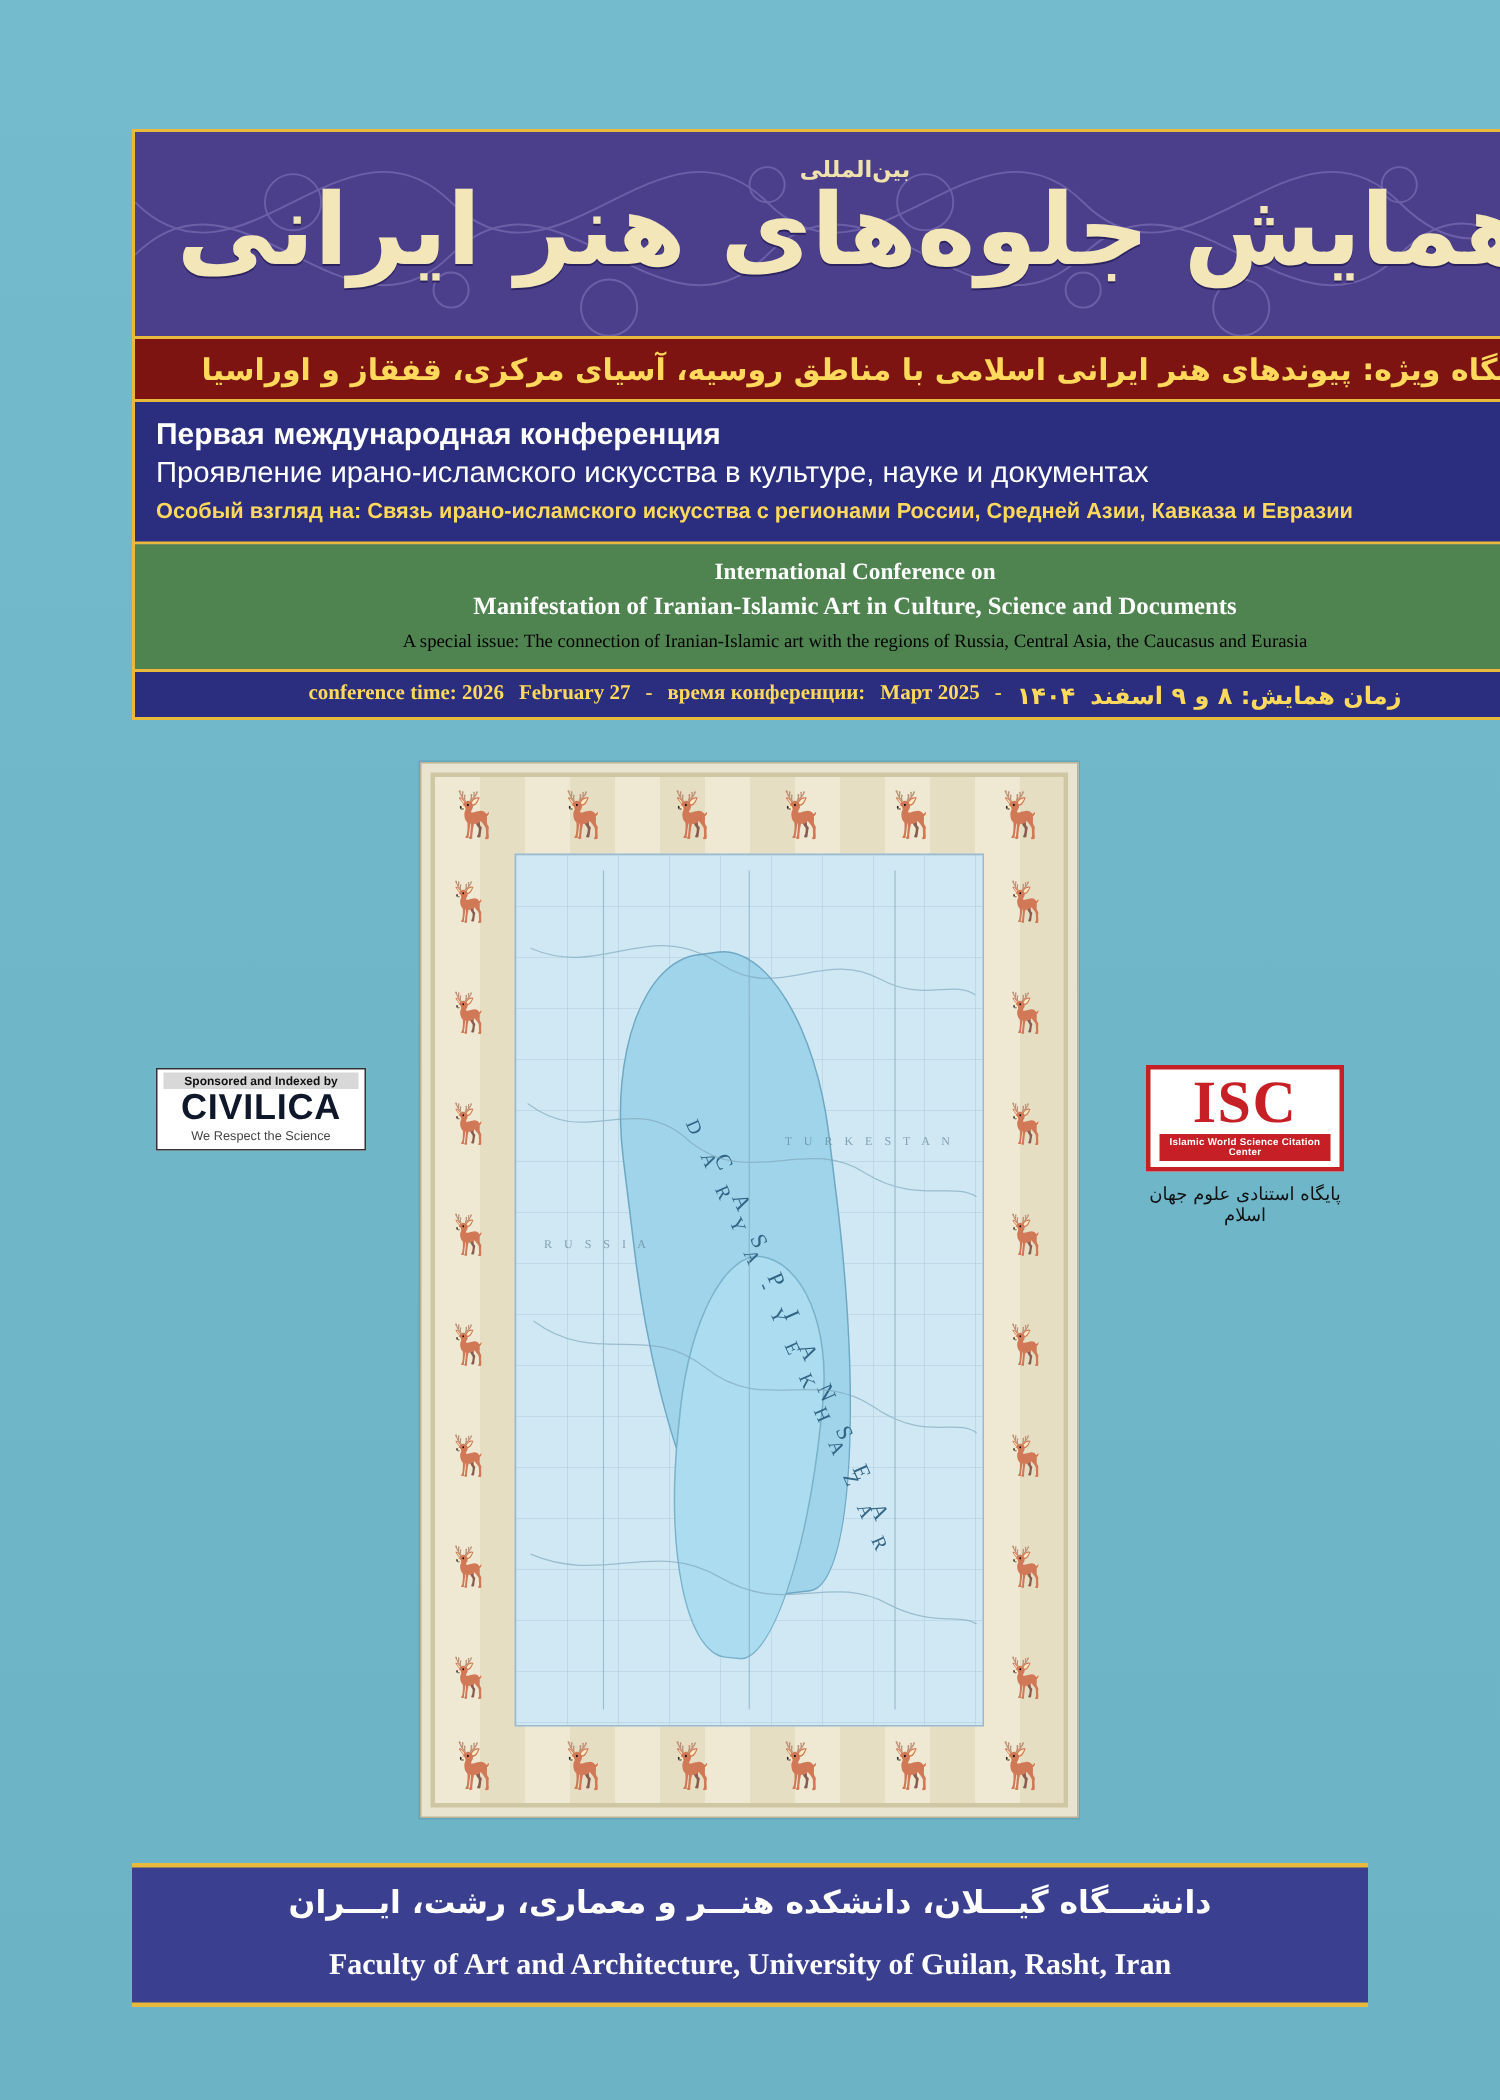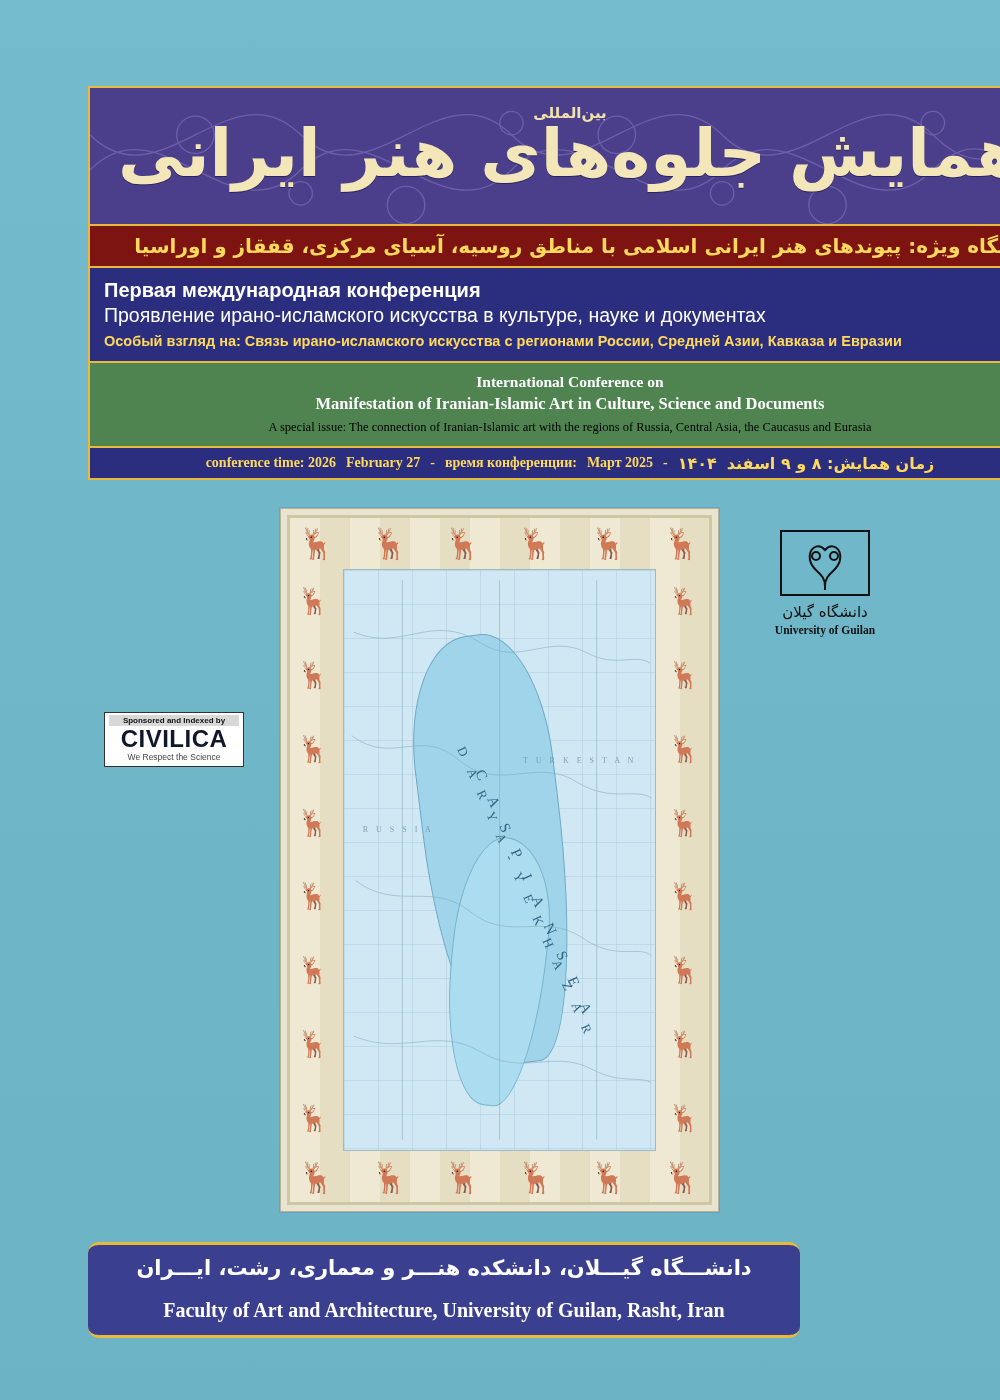--- a/index.html
+++ b/index.html
@@ -237,27 +237,26 @@
     opacity:.95;
   }
   .sea-label.two{left:46%;top:34%;font-size:15px;letter-spacing:8px;}
   .map-faint{
     position:absolute;color:#6f8fa3;font-size:8px;letter-spacing:3px;
     font-family:"Liberation Serif", serif;opacity:.8;
   }
 
   
   .footer{
-    position:absolute;left:88px;bottom:62px;width:712px;
+    position:absolute;left:88px;bottom:62px;width:824px;
     background:#3b3f8f;
     border-top:3px solid #e8b93a;border-bottom:3px solid #e8b93a;
     padding:11px 12px 13px;
     text-align:center;
     box-sizing:border-box;
-    border-radius:11px;
   }
   .footer-fa{
     direction:rtl;color:#fff;font-family:"DejaVu Sans", sans-serif;
     font-size:21px;font-weight:bold;letter-spacing:.5px;
   }
   .footer-en{
     color:#fff;font-family:"Liberation Serif", serif;
     font-size:20px;font-weight:bold;margin-top:19px;
   }
 </style>
@@ -309,41 +308,34 @@
       <span class="sep">-</span>
       <span>время конференции:</span>
       <span>Март 2025</span>
       <span class="sep">-</span>
       <span class="fa">۱۴۰۴</span>
       <span class="fa">زمان همایش: ۸ و ۹ اسفند</span>
     </div>
   </div>
 
 
-  <div class="logo-col logo-right">
-    <div class="guilan-mark">
-      <svg viewBox="0 0 86 62" width="86" height="62">
-        <g fill="none" stroke="#111" stroke-width="2">
-          <path d="M43,54 C43,40 30,40 28,28 C26,16 36,10 43,18 C50,10 60,16 58,28 C56,40 43,40 43,54 Z"></path>
-          <circle cx="34" cy="24" r="4"></circle>
-            <circle cx="52" cy="24" r="4"></circle>
-          <path d="M43,54 L43,58"></path>
-        </g>
-      </svg>
-    </div>
-    <div class="guilan-fa">دانشگاه گیلان</div>
-    <div class="guilan-en">University of Guilan</div>
-  </div>
 
   <div class="civilica">
     <div class="civ-top">Sponsored and Indexed by</div>
     <div class="civ-main">CIVILICA</div>
     <div class="civ-sub">We Respect the Science</div>
   </div>
 
+  <div class="isc">
+    <div class="isc-box">
+      <div class="isc-text">ISC</div>
+      <div class="isc-caption">Islamic World Science Citation Center</div>
+    </div>
+    <div class="isc-fa">پایگاه استنادی علوم جهان اسلام</div>
+  </div>
 
   <div class="art">
     <div class="art-border"></div>
 
     <div class="art-frieze top">
       <span>🦌</span>
       <span>🦌</span>
       <span>🦌</span>
       <span>🦌</span>
       <span>🦌</span>

